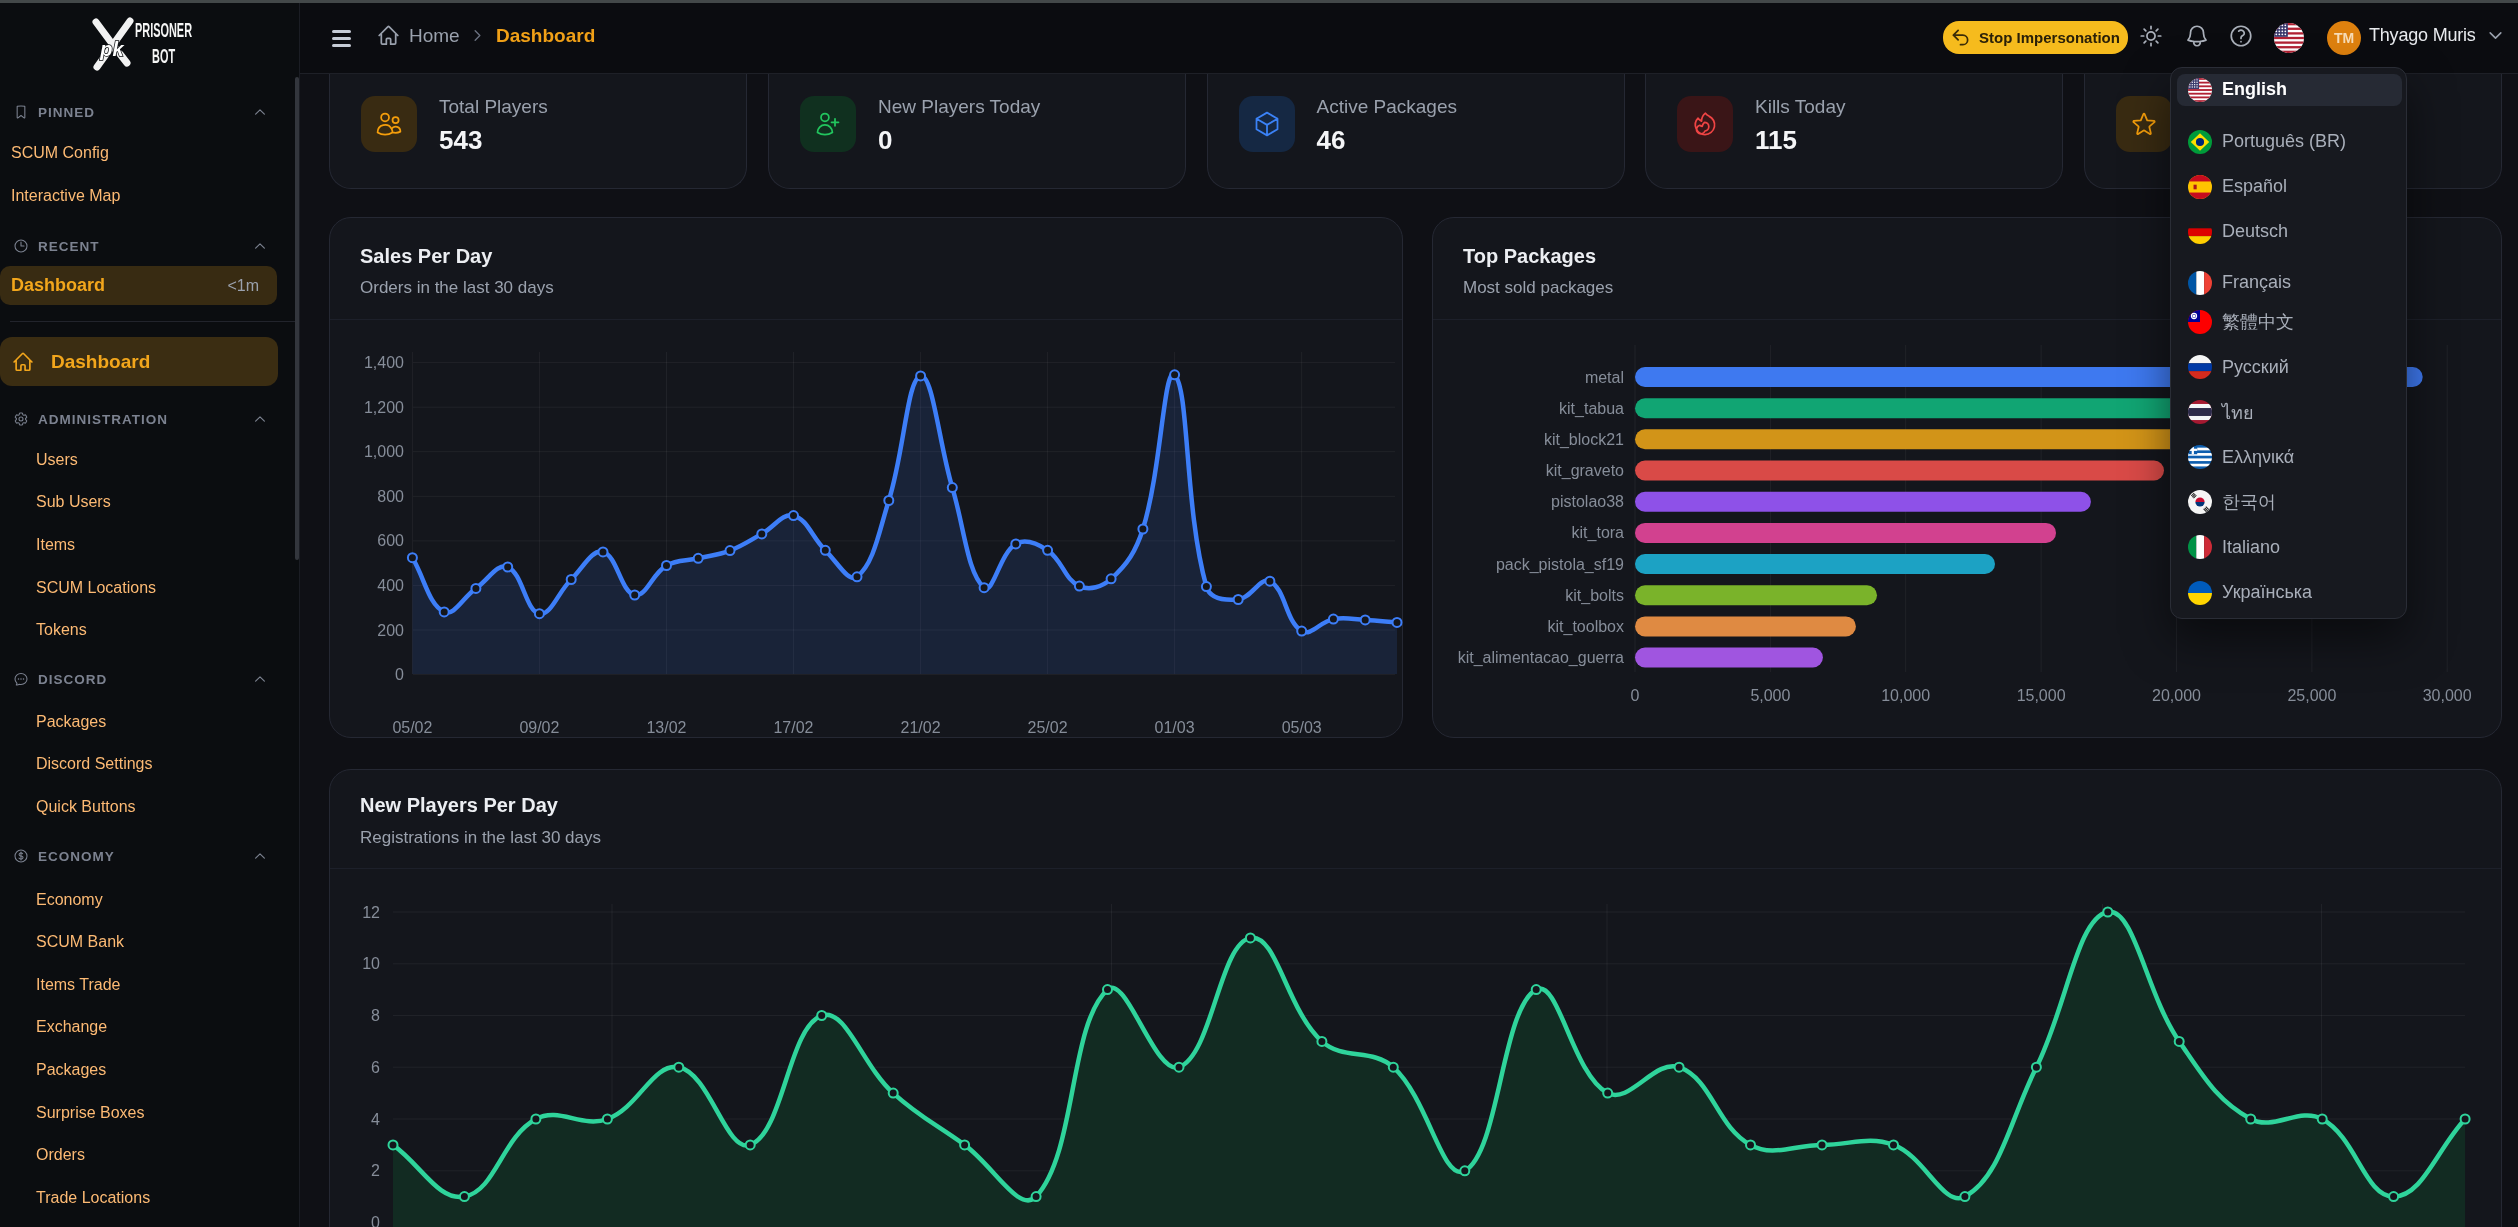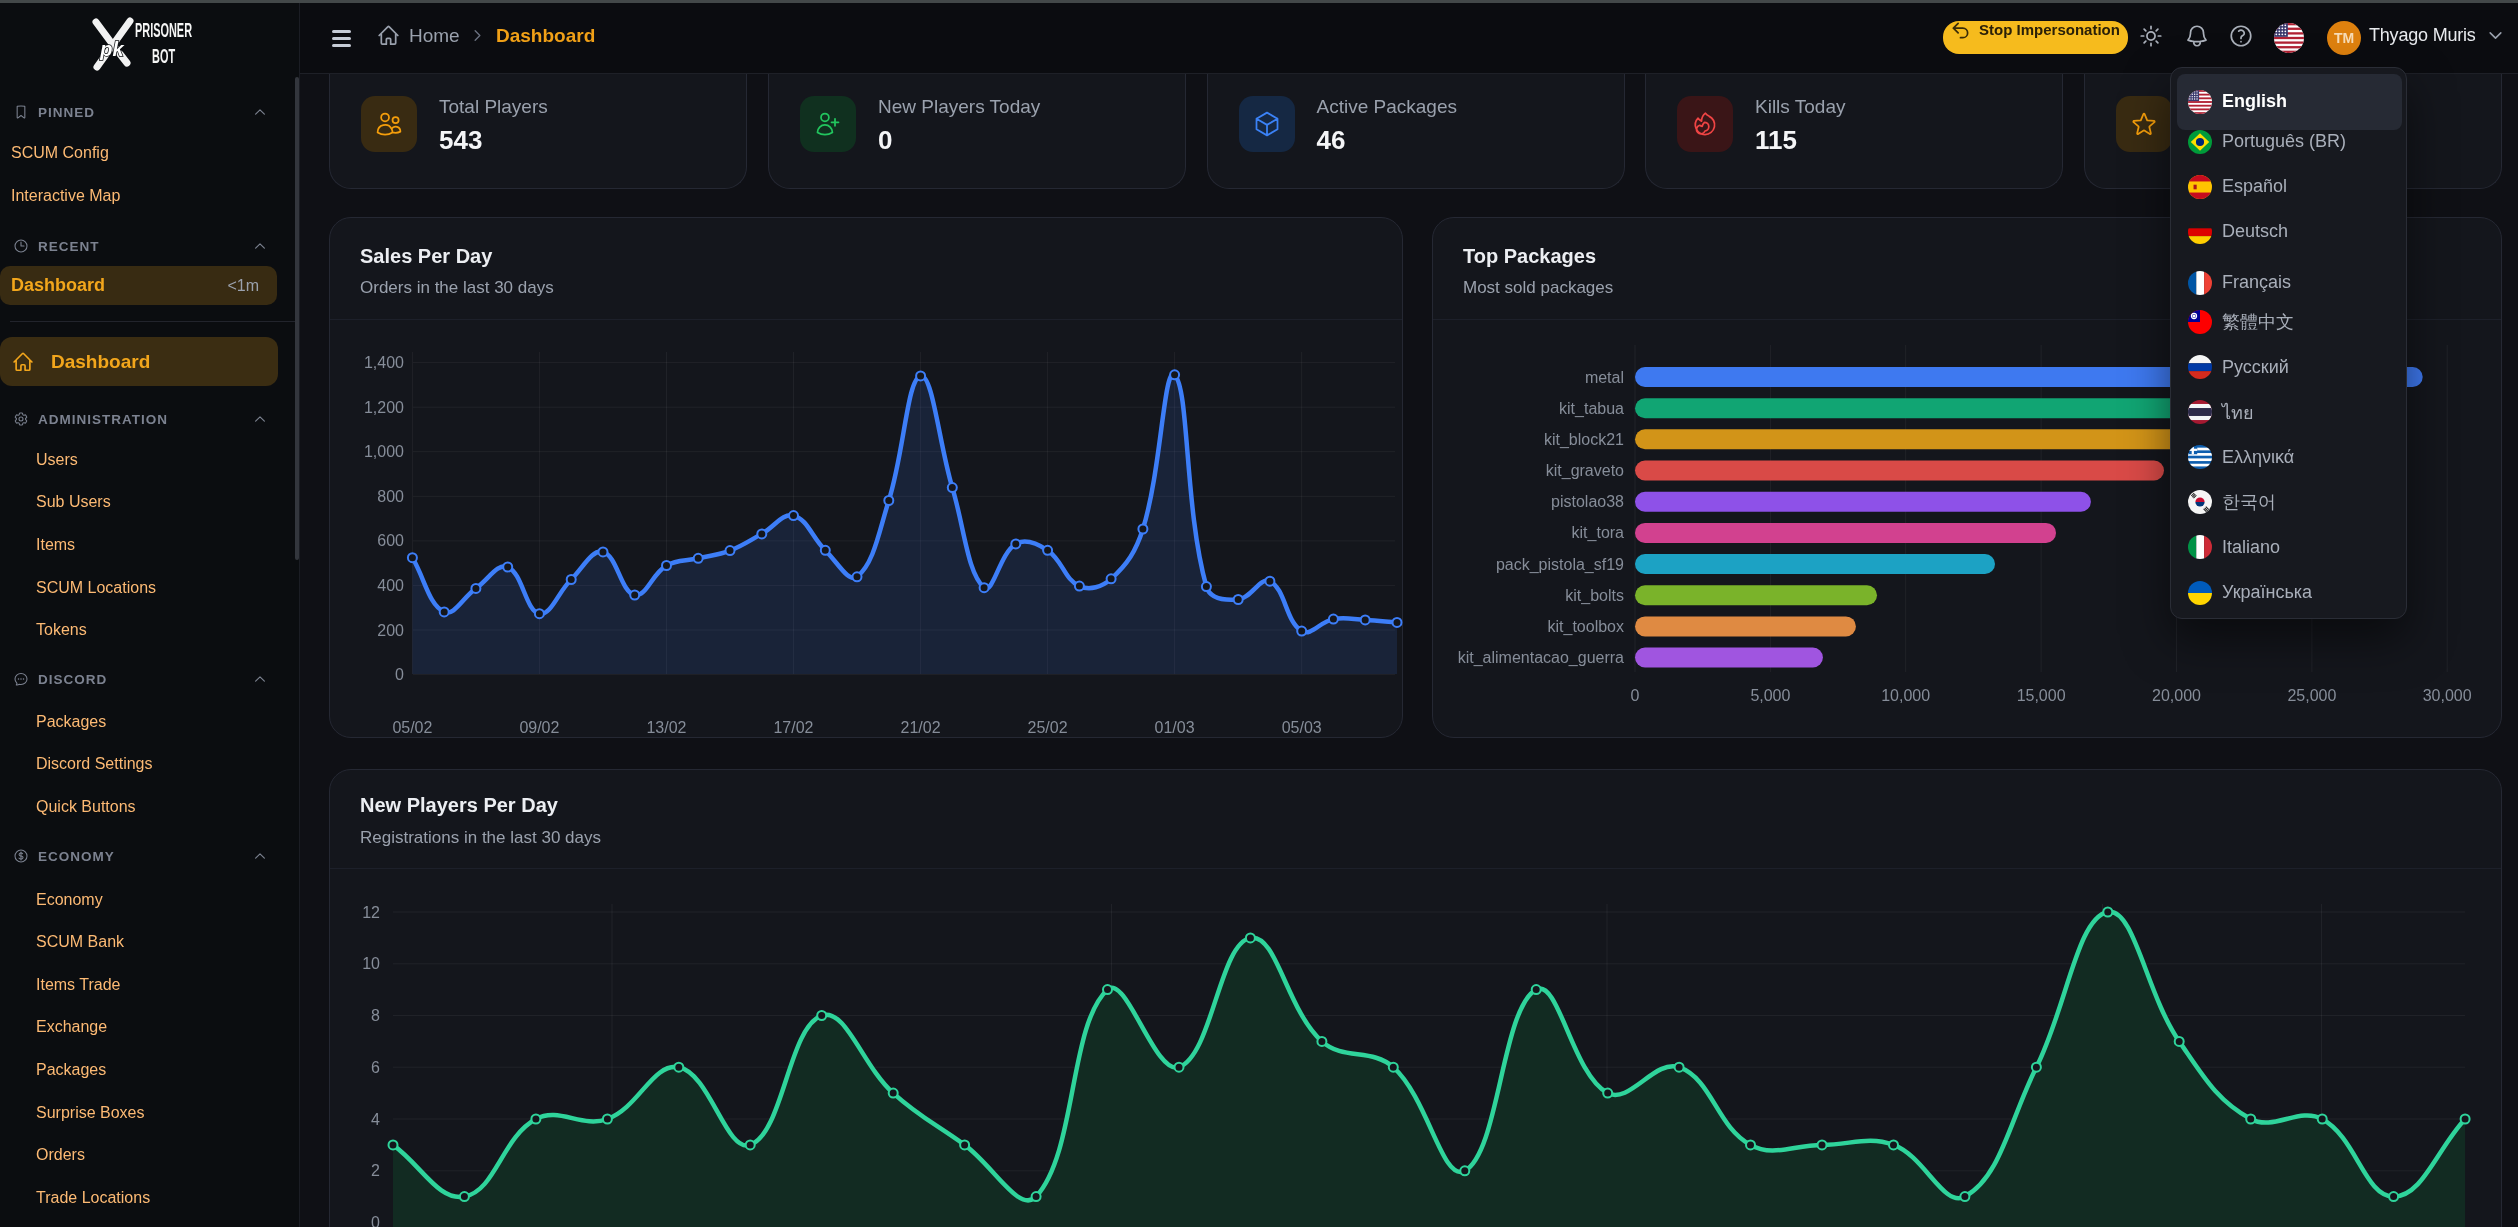--- a/index.html
+++ b/index.html
@@ -25,30 +25,30 @@
 .nav-i{position:absolute;font-size:16px;color:#fdba74;white-space:nowrap;height:21px;line-height:21px}
 .pill-sm{position:absolute;left:0;top:263px;width:277px;height:39px;background:#382b12;border-radius:10px;display:flex;align-items:center}
 .pill-sm span:first-child{margin-left:11px;font-size:18px;font-weight:bold;color:#f2a61c;flex:1}
 .badge{font-size:16px;color:#9aa1ad;margin-right:18px}
 .pill-lg{position:absolute;left:0;top:334px;width:278px;height:49px;background:#3b2d12;border-radius:12px;display:flex;align-items:center}
 .pill-lg svg{margin-left:12px}
 .pill-lg span{margin-left:17px;font-size:19px;font-weight:bold;color:#f2a61c}
 .logotxt{font-size:21px;font-weight:bold;color:#f5f5f5;letter-spacing:0px;transform:scale(0.52,1);transform-origin:left top;white-space:nowrap}
 .scrollthumb{position:absolute;left:295px;top:77px;width:4px;height:483px;background:#33363d;border-radius:2px}
 .crumb{position:absolute;top:0;height:71px;display:flex;align-items:center;font-size:19px}
-.btn{position:absolute;left:1943px;top:21px;width:185px;height:33px;background:#f6bb1d;border-radius:16px;display:flex;justify-content:center;gap:9px}
+.btn{position:absolute;left:1943px;top:21px;width:185px;height:33px;background:#f6bb1d;border-radius:16px;display:flex;align-items:center;justify-content:center;gap:9px}
 .btn span{font-size:15px;font-weight:bold;color:#2a2008;white-space:nowrap}
 .tbicon{position:absolute;top:0;height:71px;display:flex;align-items:center;justify-content:center}
 .avatar{position:absolute;left:2327px;top:21px;width:34px;height:34px;border-radius:50%;background:#de810e;display:flex;align-items:center;justify-content:center;font-size:14px;font-weight:bold;color:#f7ddb8}
 .uname{position:absolute;left:2369px;top:0;height:71px;display:flex;align-items:center;font-size:18px;font-weight:normal;color:#e8eaee;letter-spacing:-0.2px}
 .dd{position:absolute;left:2170px;top:67px;width:237px;height:552px;background:#17191f;border:1px solid #2a2d36;border-radius:12px;box-shadow:0 20px 45px rgba(0,0,0,0.5);z-index:50}
 .dd-item{position:absolute;left:6px;width:225px;height:45px;display:flex;align-items:center}
 .dd-item .fl{margin-left:11px}
 .dd-item span{margin-left:10px;font-size:18px;color:#a9afba;white-space:nowrap}
-.dd-item.first{background:#262a34;border-radius:8px;height:56px}
+.dd-item.first{background:#262a34;border-radius:8px;height:32px}
 .dd-item.first span{color:#ffffff;font-weight:bold}
 .fl{flex:0 0 auto;display:block}
 </style></head>
 <body>
 <div class="content"></div>
 <div class="topstrip"></div>
 <div class="sidebar">
     <svg class="abs" style="left:83px;top:12px" width="58" height="58" viewBox="0 0 58 58">
 <g stroke="#f2f2f2" stroke-width="7" stroke-linecap="round">
 <path d="M13 7 L33 34 M44 48 L37 39"></path>

